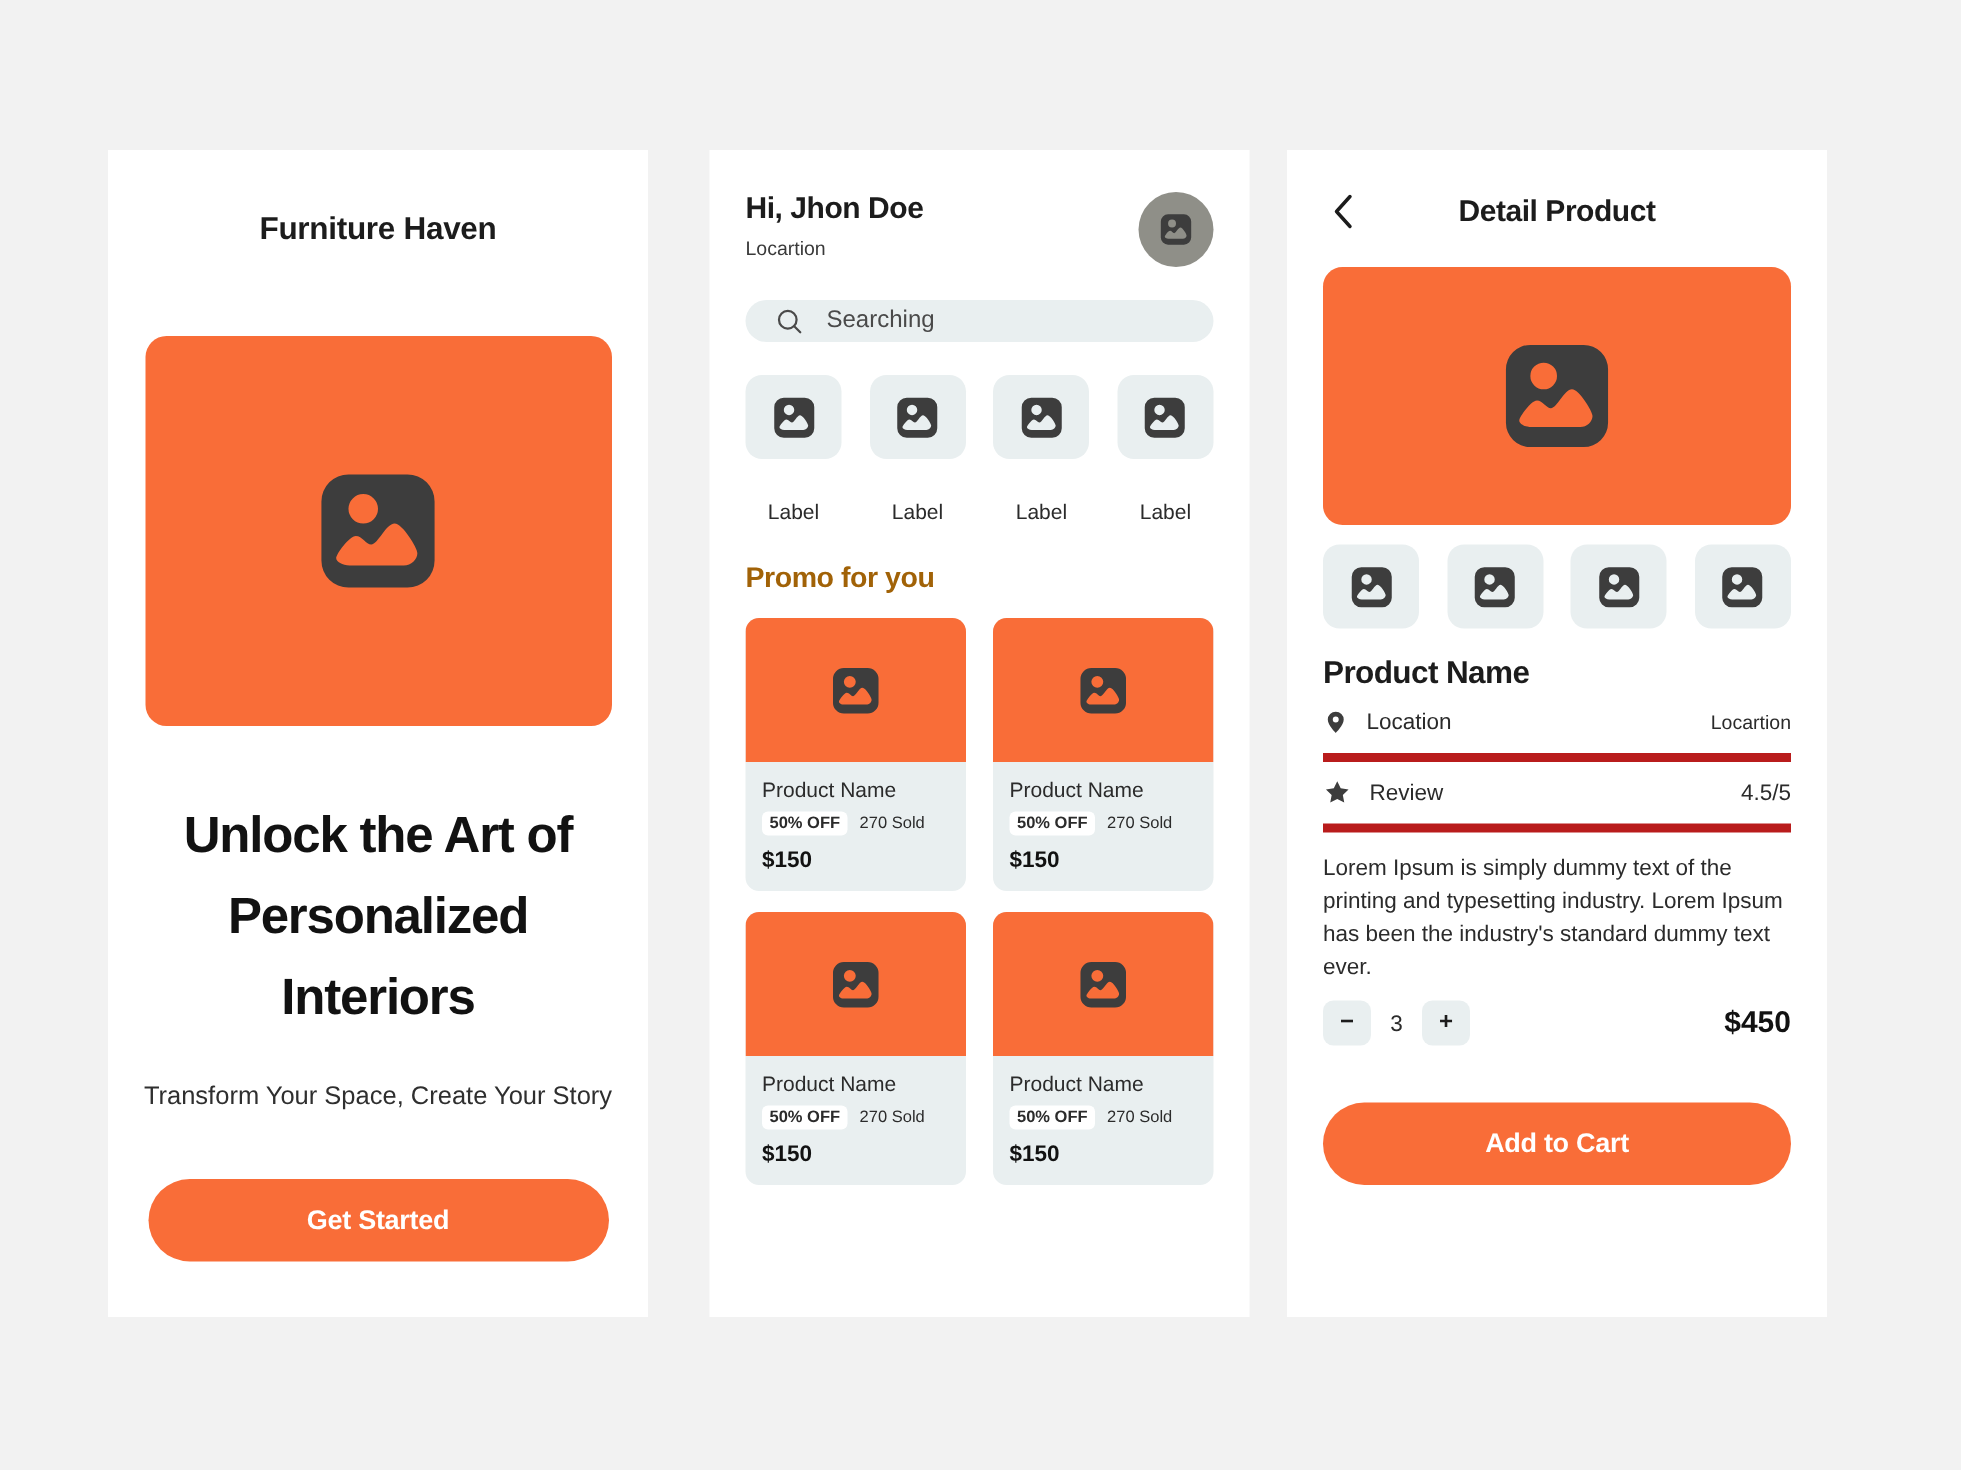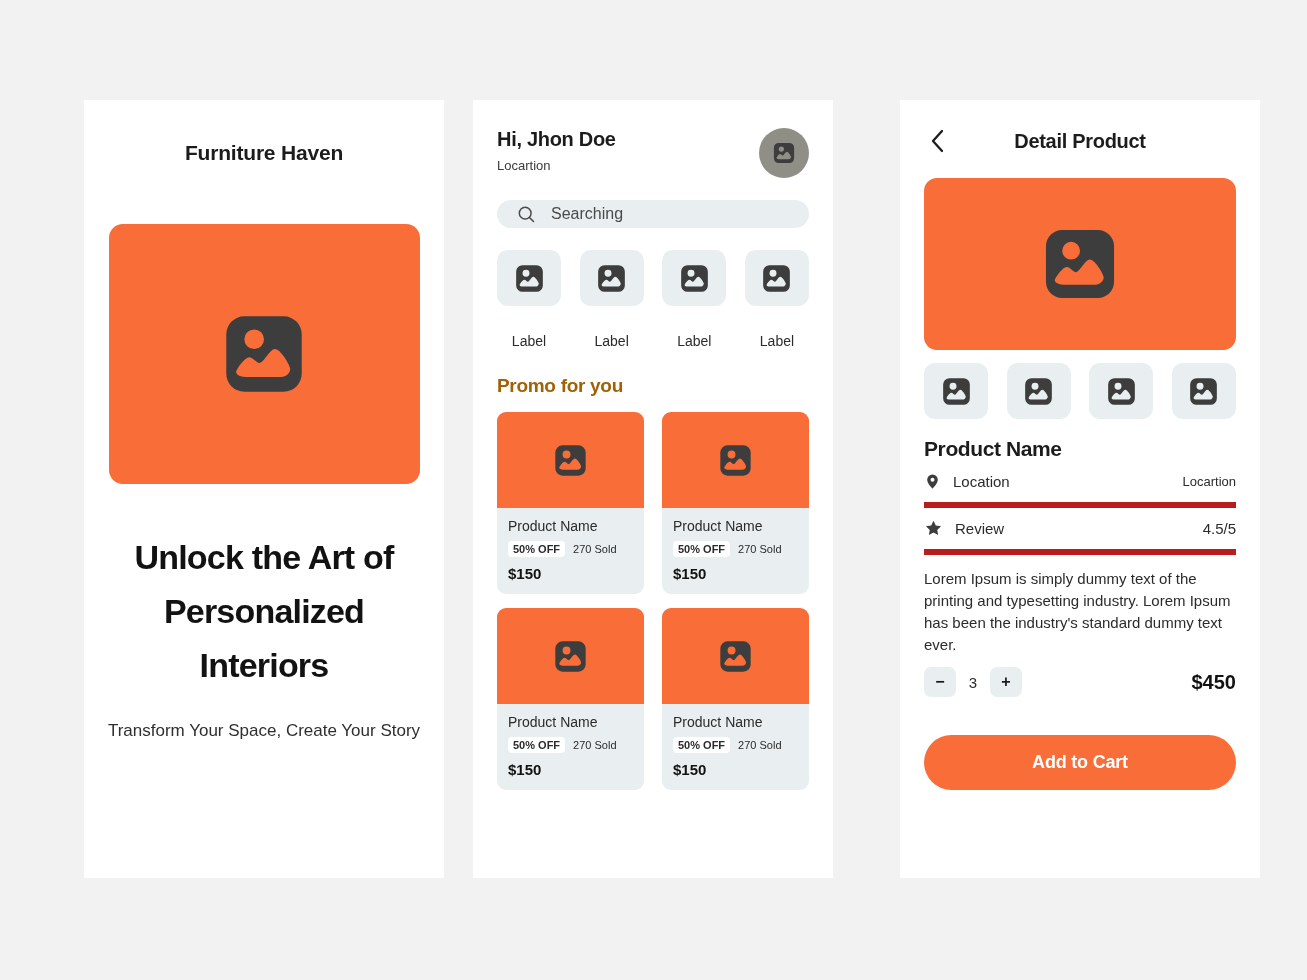--- a/index.html
+++ b/index.html
@@ -18,23 +18,23 @@
 
   
   .screen {
     position: absolute;
     top: 100px;
     width: 360px;
     height: 778px;
     background: #ffffff;
     overflow: hidden;
   }
-  #screen-onboarding { left: 84px; }
+  #screen-onboarding { left: 72px; }
   #screen-home       { left: 473px; }
-  #screen-detail     { left: 900px; }
+  #screen-detail     { left: 858px; }
 
   
   .ph-icon { display: block; }
 
   
   .ob-title {
     margin-top: 41px;
     text-align: center;
     font-size: 21px;
     font-weight: 700;
@@ -342,20 +342,21 @@
 
     <div class="ob-hero">
       <svg class="ph-icon" width="82" height="82" viewBox="0 0 100 100">
         <path fill="#3d3d3d" fill-rule="evenodd" d="M26 4h48a22 22 0 0 1 22 22v48a22 22 0 0 1-22 22H26A22 22 0 0 1 4 74V26A22 22 0 0 1 26 4Zm12 16a12 12 0 1 0 0 24 12 12 0 0 0 0-24Zm-22 52c0-3 10.5-18 16-18 5 0 8.5 7 12.5 7 5.5 0 12-17 19-17 6.5 0 18.5 20 18.5 24 0 5-5 10-11 10H27c-6 0-11-3-11-6Z"></path>
       </svg>
     </div>
 
     <div class="ob-headline">Unlock the Art of Personalized Interiors</div>
     <div class="ob-sub">Transform Your Space, Create Your Story</div>
 
+    <button class="ob-cta">Get Started</button>
   </div>
 
   <div class="screen" id="screen-home">
     <div class="hm-pad">
 
       <div class="hm-top">
         <div>
           <div class="hm-greet">Hi, Jhon Doe</div>
           <div class="hm-loc">Locartion</div>
         </div>

